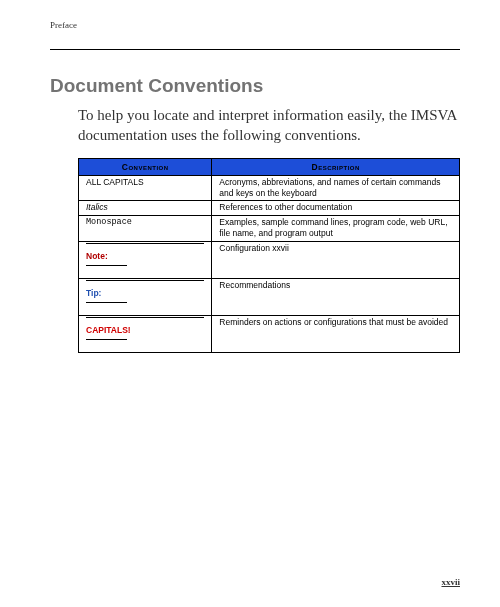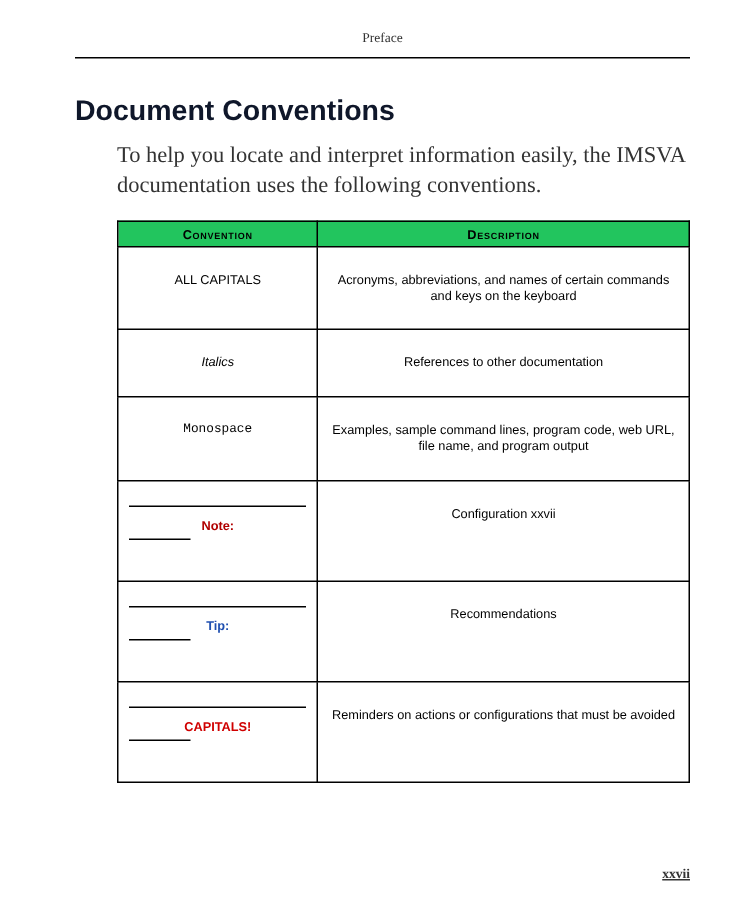--- a/index.html
+++ b/index.html
@@ -11,67 +11,66 @@
       height: 607px;
       box-sizing: border-box;
     }
     .page {
       padding: 20px 40px 20px 50px;
       position: relative;
       height: 100%;
       box-sizing: border-box;
     }
     .header-label {
-      text-align: center;
+      text-align: left;
       font-size: 9px;
       color: #333;
-      margin-bottom: 8px;
+      margin-bottom: 19px;
       padding-right: 0;
     }
     .header-rule {
       border: none;
       border-top: 1px solid #000;
       margin: 0 0 25px 0;
     }
     .title {
       font-family: Arial, Helvetica, sans-serif;
       font-size: 19px;
       font-weight: bold;
-      color: #0f172a;
+      color: #737373;
       margin: 0 0 8px 0;
     }
     .intro {
       font-size: 15px;
       color: #333;
       line-height: 1.35;
       margin: 0 0 12px 28px;
     }
     table.conventions {
       border-collapse: collapse;
       width: 100%;
       margin-left: 28px;
       width: calc(100% - 28px);
       font-family: Arial, Helvetica, sans-serif;
       font-size: 8.5px;
     }
     table.conventions th {
-      background: #22c55e;
+      background: #1d4ed8;
       border: 1px solid #000;
       font-variant: small-caps;
       letter-spacing: 0.5px;
       font-size: 8.5px;
       padding: 3px 6px;
       text-align: center;
     }
     table.conventions td {
       border: 1px solid #000;
-      padding: 16px 7px;
+      padding: 1px 7px;
       vertical-align: top;
       line-height: 1.35;
-      text-align: center;
     }
     td.conv-col {
       width: 35%;
     }
     td.desc-col {
       width: 65%;
     }
     .bold-cell {
       font-weight: bold;
     }

